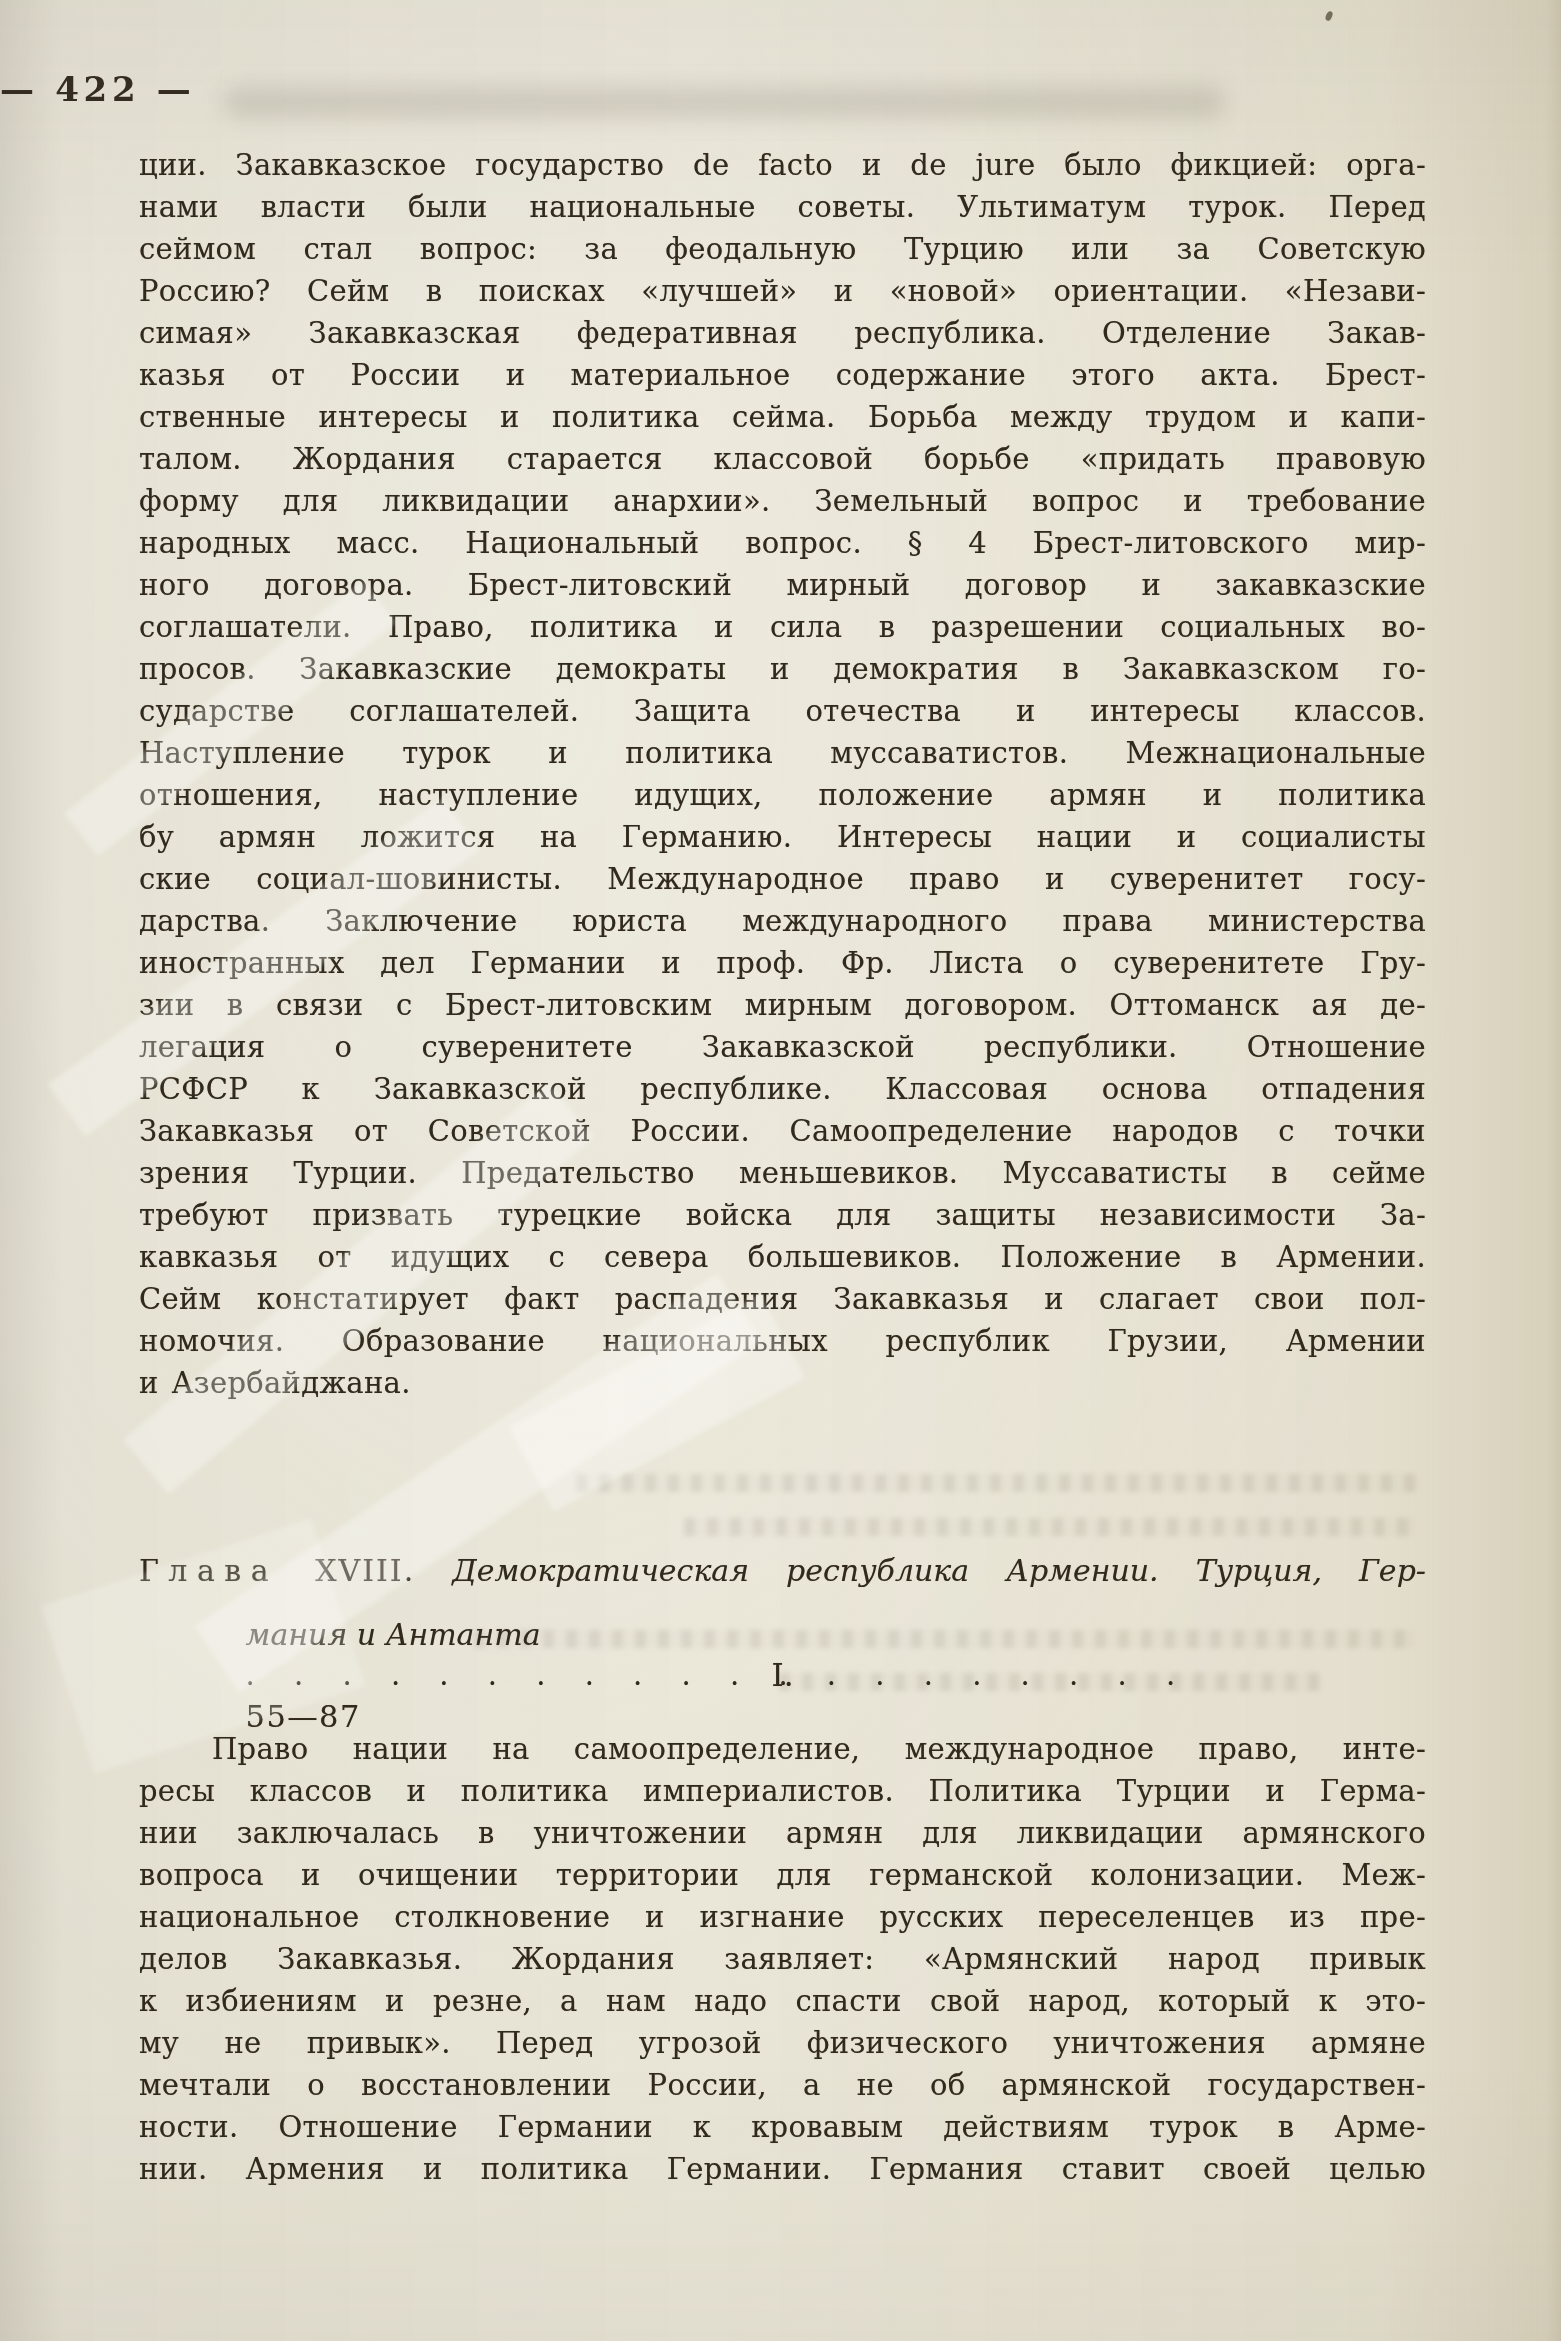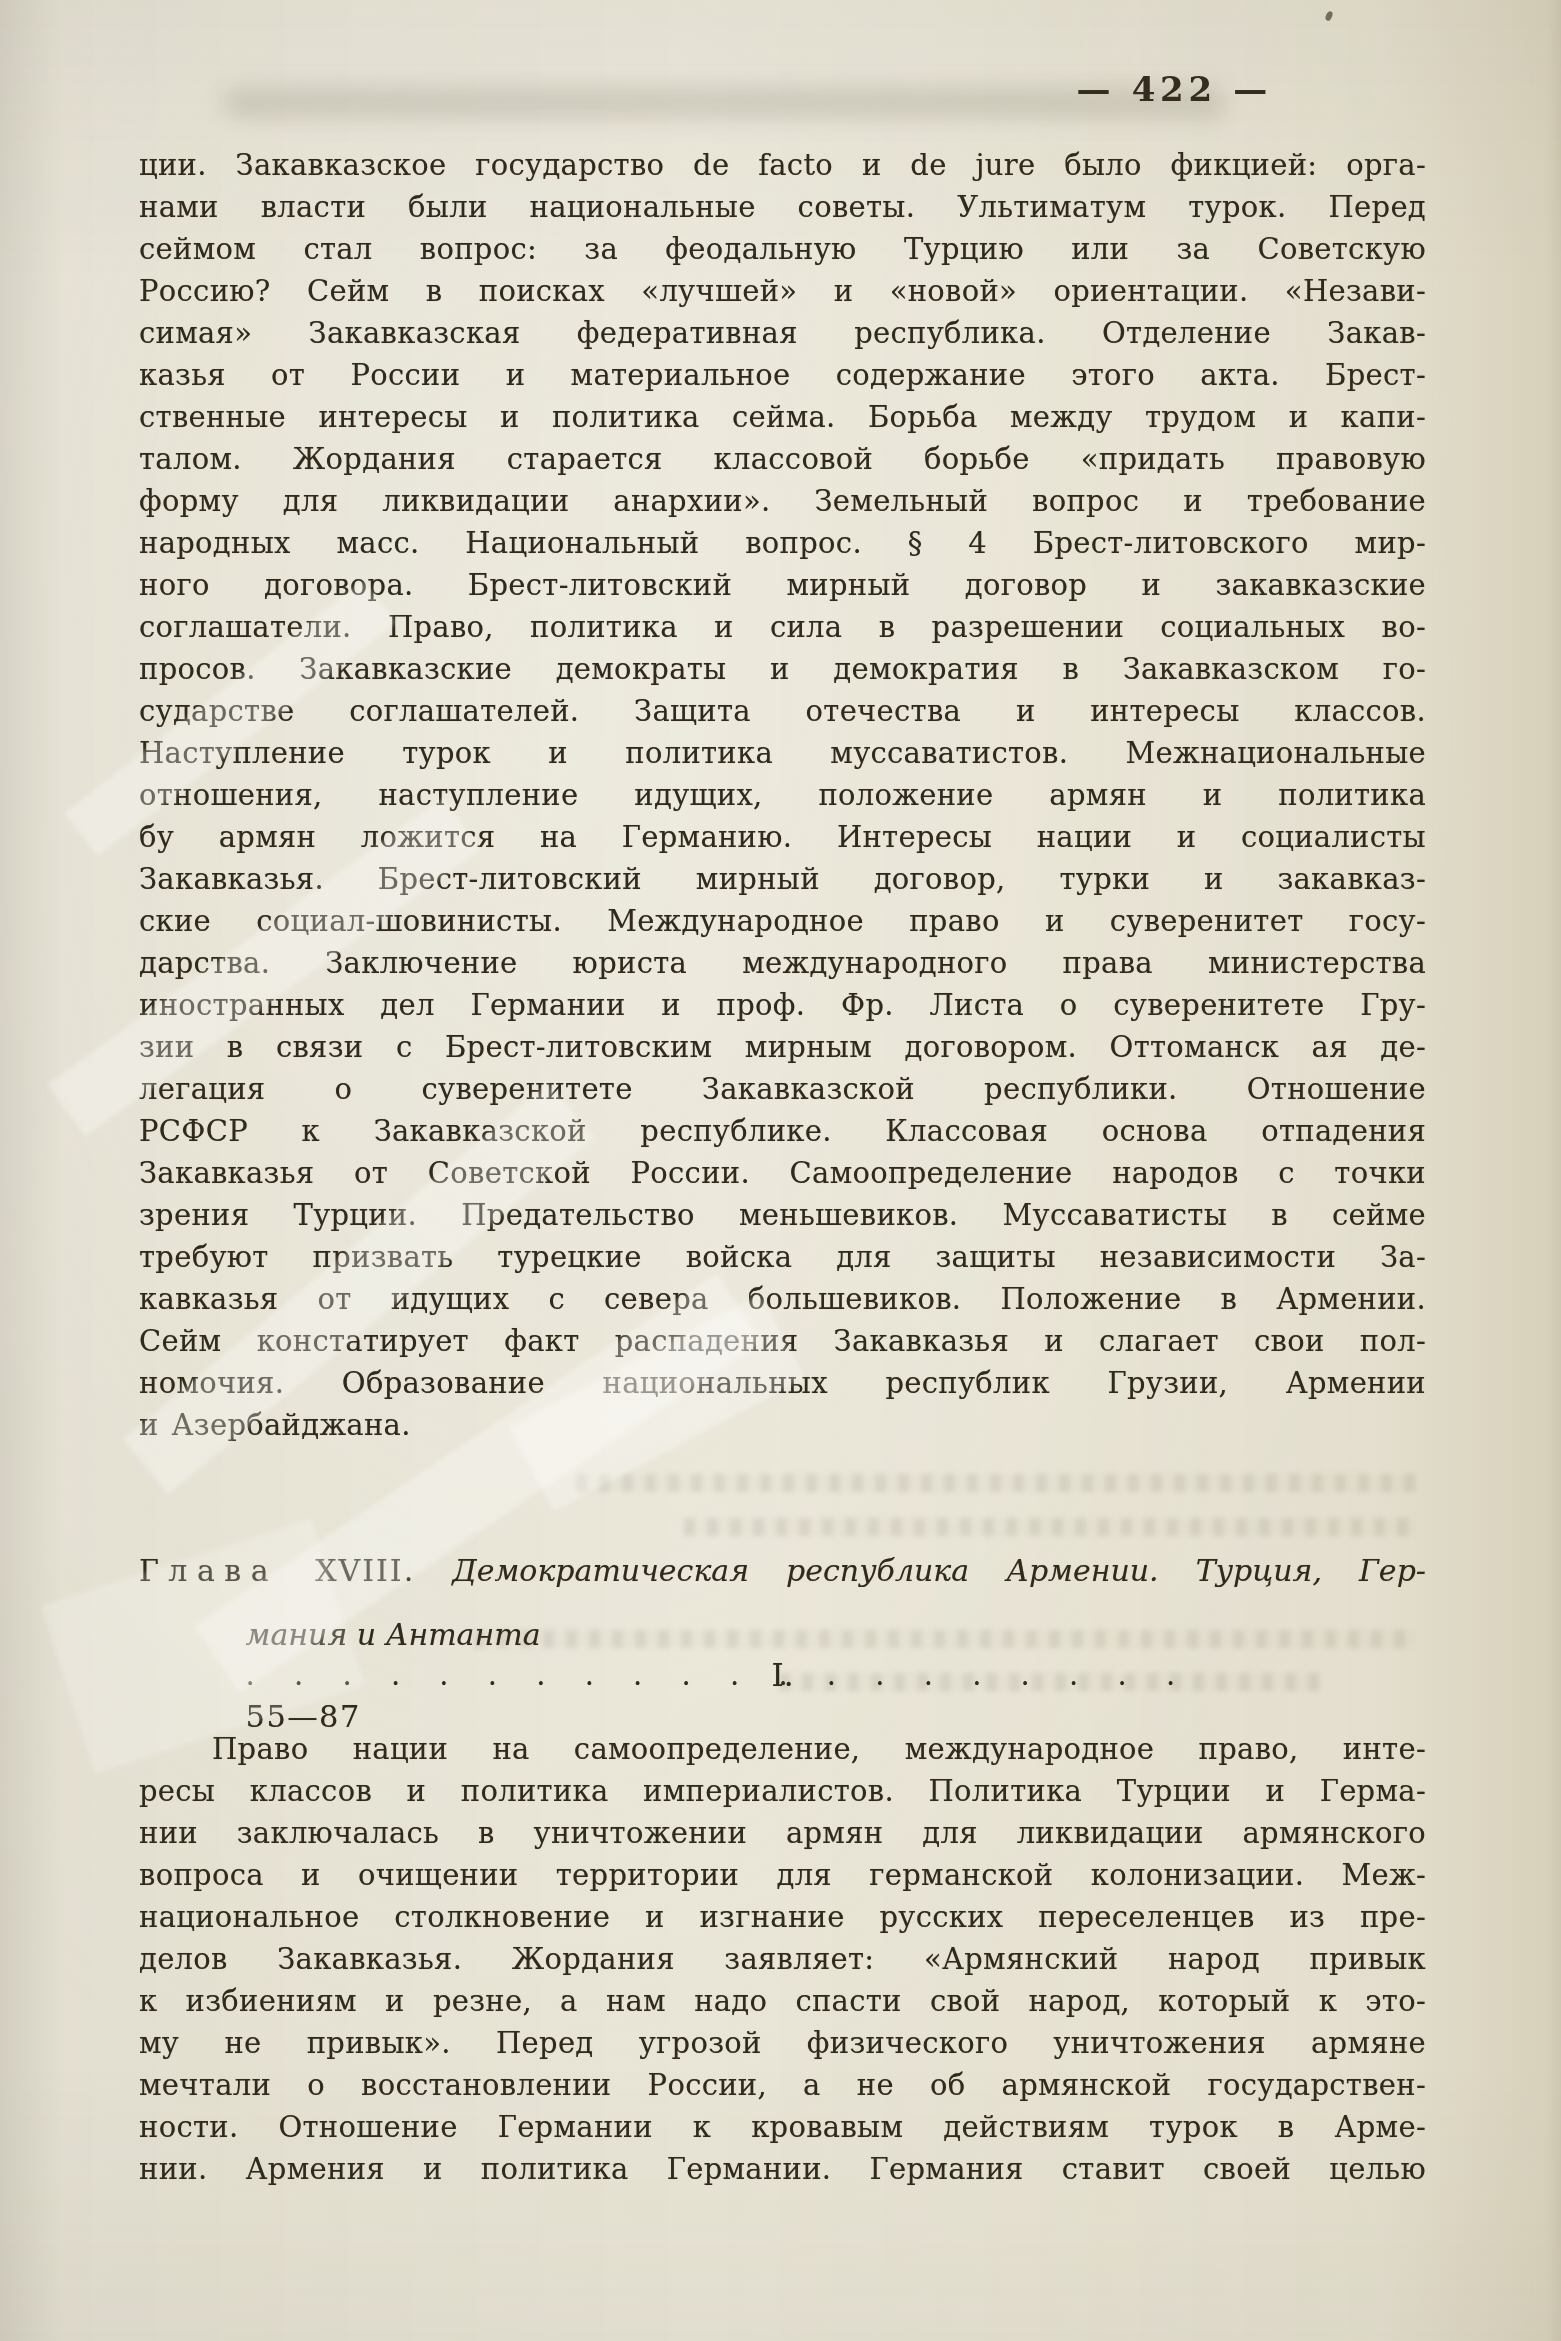--- a/index.html
+++ b/index.html
@@ -66,21 +66,21 @@
     border-radius: 50%;
     transform: rotate(24deg);
     z-index: 2;
   }
 
   
   .page-header {
     position: absolute;
     left: 0; top: 69px;
     width: 1272px;
-    text-align: right;
+    text-align: left;
     font-size: 34px;
     font-weight: bold;
     letter-spacing: 4.7px;
     color: #342c1e;
     z-index: 2;
   }
 
   .text-block {
     position: absolute;
     left: 139px;
@@ -199,21 +199,20 @@
 
     <div class="line">сударстве соглашателей. Защита отечества и интересы классов.</div>
 
     <div class="line">Наступление турок и политика муссаватистов. Межнациональные</div>
 
     <div class="line">отношения, наступление идущих, положение армян и политика</div>
 
 
     <div class="line">бу армян ложится на Германию. Интересы нации и социалисты</div>
 
-    <div class="line">Закавказья. Брест-литовский мирный договор, турки и закавказ-</div>
 
     <div class="line">ские социал-шовинисты. Международное право и суверенитет госу-</div>
 
     <div class="line">дарства. Заключение юриста международного права министерства</div>
 
     <div class="line">иностранных дел Германии и проф. Фр. Листа о суверенитете Гру-</div>
 
     <div class="line">зии в связи с Брест-литовским мирным договором. Оттоманск ая де-</div>
 
     <div class="line">легация о суверенитете Закавказской республики. Отношение</div>

